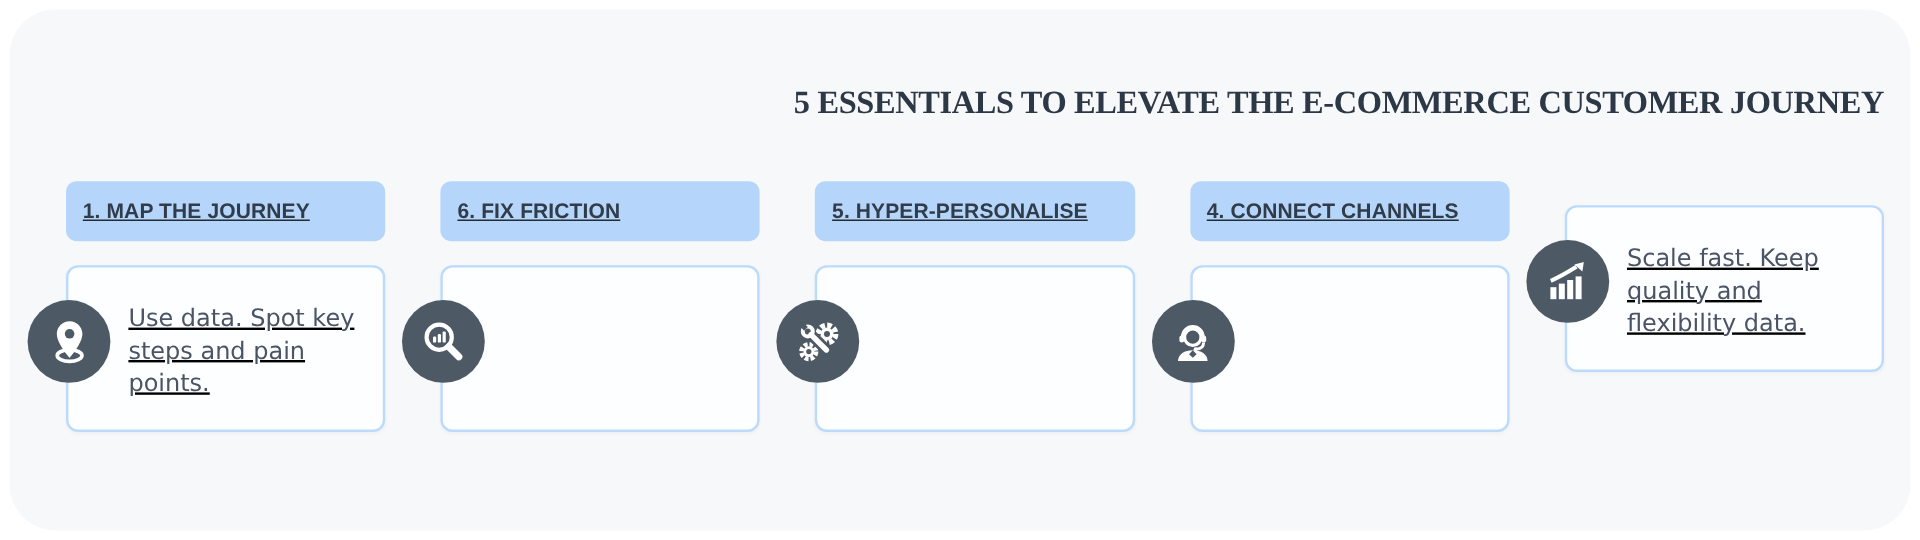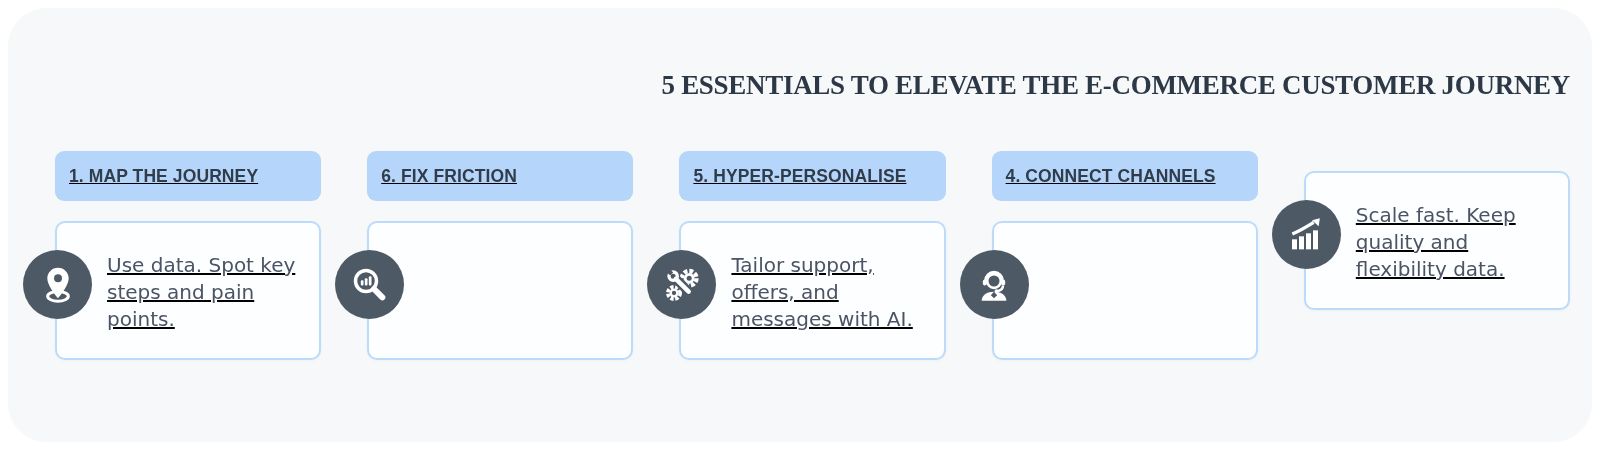--- a/index.html
+++ b/index.html
@@ -135,23 +135,20 @@
             <circle cx="16.3" cy="8" r="1.5" fill="var(--icon-circle-bg)"></circle>
             <circle cx="7.2" cy="16.8" r="3.7" fill="none" stroke="#fff" stroke-width="2.2" stroke-dasharray="1.95 1"></circle>
             <circle cx="7.2" cy="16.8" r="2.7" fill="#fff"></circle>
             <circle cx="7.2" cy="16.8" r="1.3" fill="var(--icon-circle-bg)"></circle>
             <path d="M5.8 5.8 L16.8 16.8" stroke="var(--icon-circle-bg)" stroke-width="5.6" stroke-linecap="round"></path>
             <circle cx="6.7" cy="6.7" r="2.5" fill="none" stroke="#fff" stroke-width="2"></circle>
             <rect x="2.9" y="2.9" width="3.4" height="2.6" fill="var(--icon-circle-bg)" transform="rotate(45 4.6 4.2)"></rect>
             <path d="M8.3 8.3 L16 16" stroke="#fff" stroke-width="2.7" stroke-linecap="round"></path>
           </svg>
         </div>
-        <p class="card-text">Tailor support,
-offers, and
-messages with AI.</p>
       </div>
     </section>
 
     <section class="col">
       <div class="badge">4. CONNECT CHANNELS</div>
       <div class="card">
         <div class="icon-circle">
           <svg viewBox="0 0 24 24" aria-hidden="true">
             <path d="M4.6 21.5c0-3.4 3.3-5.4 7.4-5.4s7.4 2 7.4 5.4z" fill="#fff"></path>
             <path d="M12 16.1 L13.9 18.1 L12 19.9 L10.1 18.1 z" fill="var(--icon-circle-bg)"></path>

